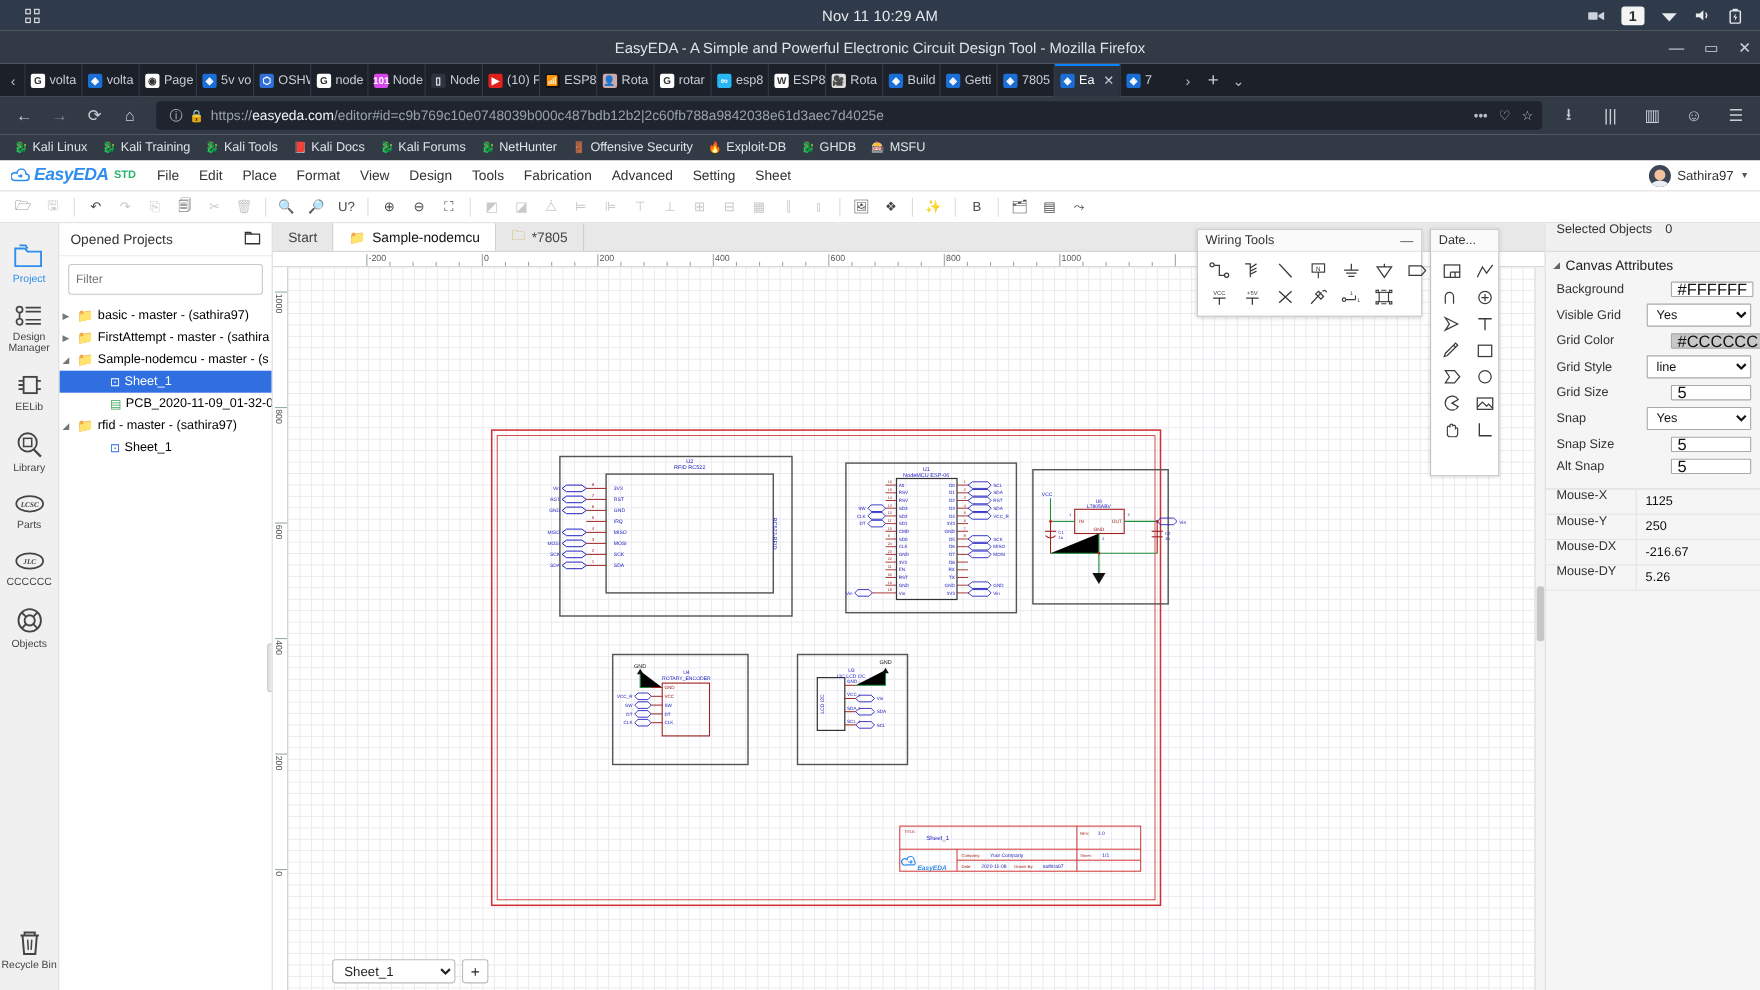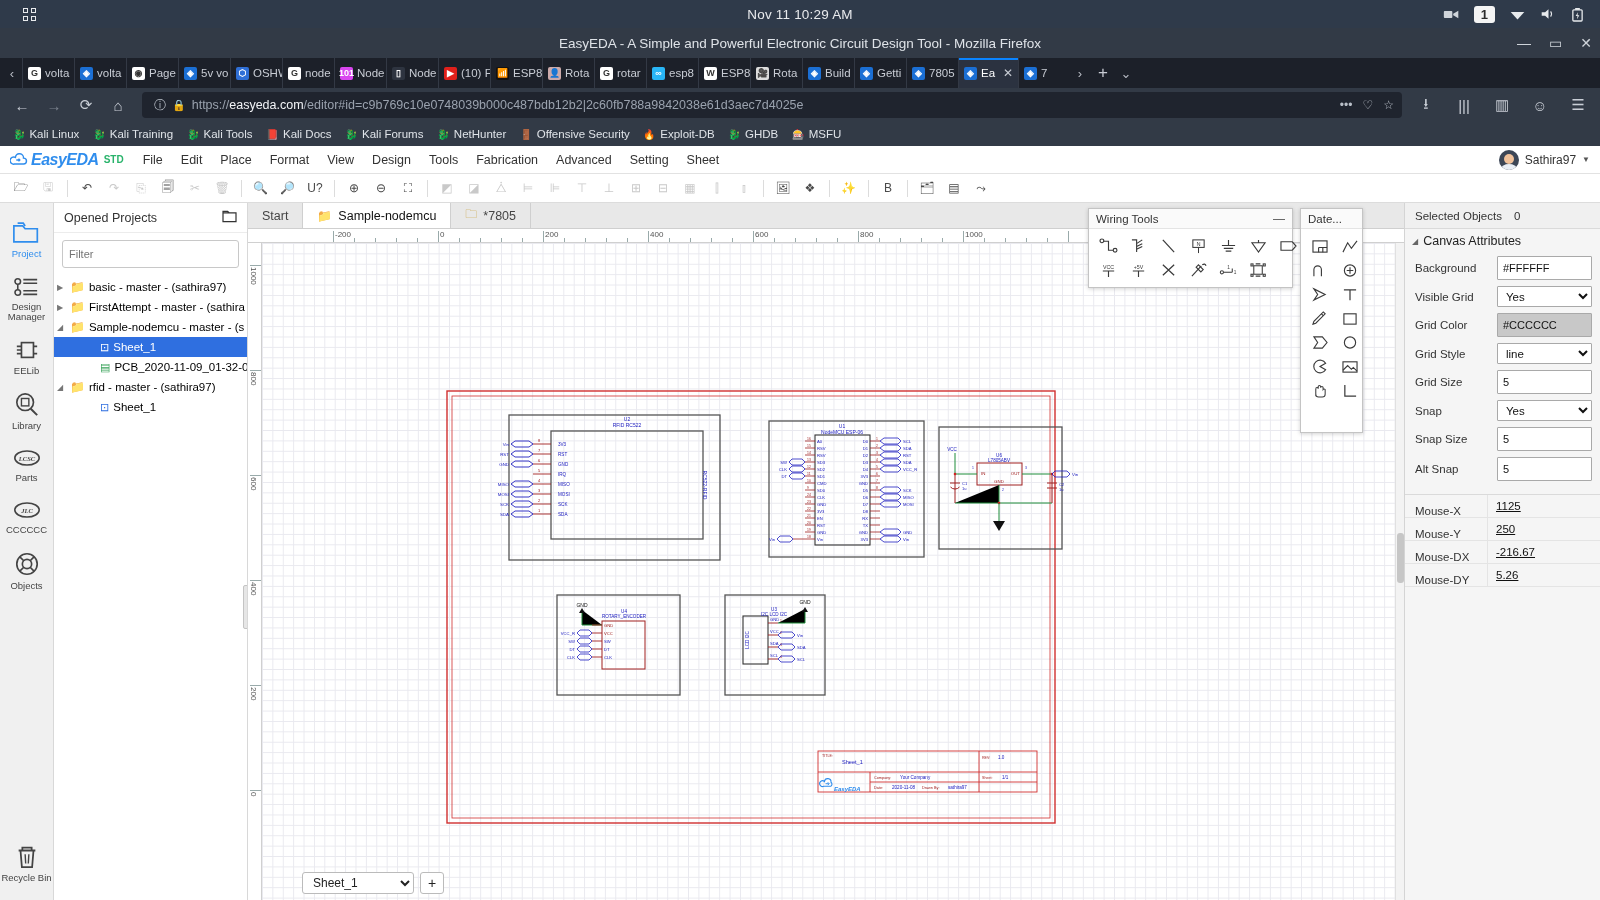--- a/index.html
+++ b/index.html
@@ -158,38 +158,38 @@
   .pal-head { height:20px; display:flex; align-items:center; padding:0 7px;
      font-size:11.5px; color:#333; background:#fafafa; border-bottom:1px solid #e4e4e4;}
   .pal-head .mini { margin-left:auto; font-size:12px; color:#555;}
   .pal-grid { display:grid; padding:6px 5px; gap:2px;}
   .ptool { width:28px; height:22px; display:flex; align-items:center;
      justify-content:center; color:#3a3a3a;}
 
   
   #right { width:196px; background:#f5f5f5; border-left:1px solid #d4d4d4;
      display:flex; flex-direction:column; font-size:11.5px;}
-  #sel-objects { height:26px; display:flex; align-items:center; gap:12px; padding:0 10px;
+  #sel-objects { height:26px; display:flex; gap:12px; padding:0 10px;
      color:#333; border-bottom:1px solid #dadada; background:#f0f0f0;}
   #attr-title { height:24px; display:flex; align-items:center; gap:5px; padding:0 7px;
      font-size:12.5px; color:#222; }
   .caret { font-size:8px; color:#666;}
   .arow { display:flex; align-items:center; padding:3px 8px 3px 10px; gap:6px;}
   .alabel { width:76px; color:#333; flex:none;}
-  .aval { flex:1; height:24px; border:1px solid #a9a9a9; background:#fff;
-     font-size:11px; padding:0 5px; display:flex; align-items:center; color:#111;
-     border-radius:1px; font-family:inherit;}
+  .aval { flex:1; height:14px; border:1px solid #a9a9a9; background:#fff;
+     font-size:15px; padding:0 5px; display:flex; align-items:center; color:#111;
+     border-radius:1px; font-family:inherit;margin-left:22px;}
   .aval.grey { background:#c8c8c8; }
   .asel { flex:1; height:21px; border:1px solid #a9a9a9; background:#fff; font-size:11.5px;
      padding:0 4px; color:#111; font-family:inherit; border-radius:1px;}
   #mousebox { margin-top:10px; border-top:1px solid #dadada;}
-  .mrow { display:flex; height:23px; align-items:flex-end; border-bottom:1px solid #e4e4e4;}
+  .mrow { display:flex; height:23px; align-items:flex-start; border-bottom:1px solid #e4e4e4;}
   .mrow .mk { width:82px; padding-left:10px; color:#333;}
   .mrow .mv { flex:1; padding-left:8px; color:#111; border-left:1px solid #e4e4e4; height:100%;
-     display:flex; align-items:center;text-decoration:underline;}
+     display:flex; align-items:center;}
 
   
   .vscroll { position:absolute; right:0; top:0; width:9px; bottom:0; background:#f3f3f3;
      border-left:1px solid #e0e0e0;}
   .vscroll .thumb { position:absolute; left:1px; width:7px; background:#c6c6c6; border-radius:3px;}
 </style>
 </head>
 <body>
 
 <div id="gnome-bar">

